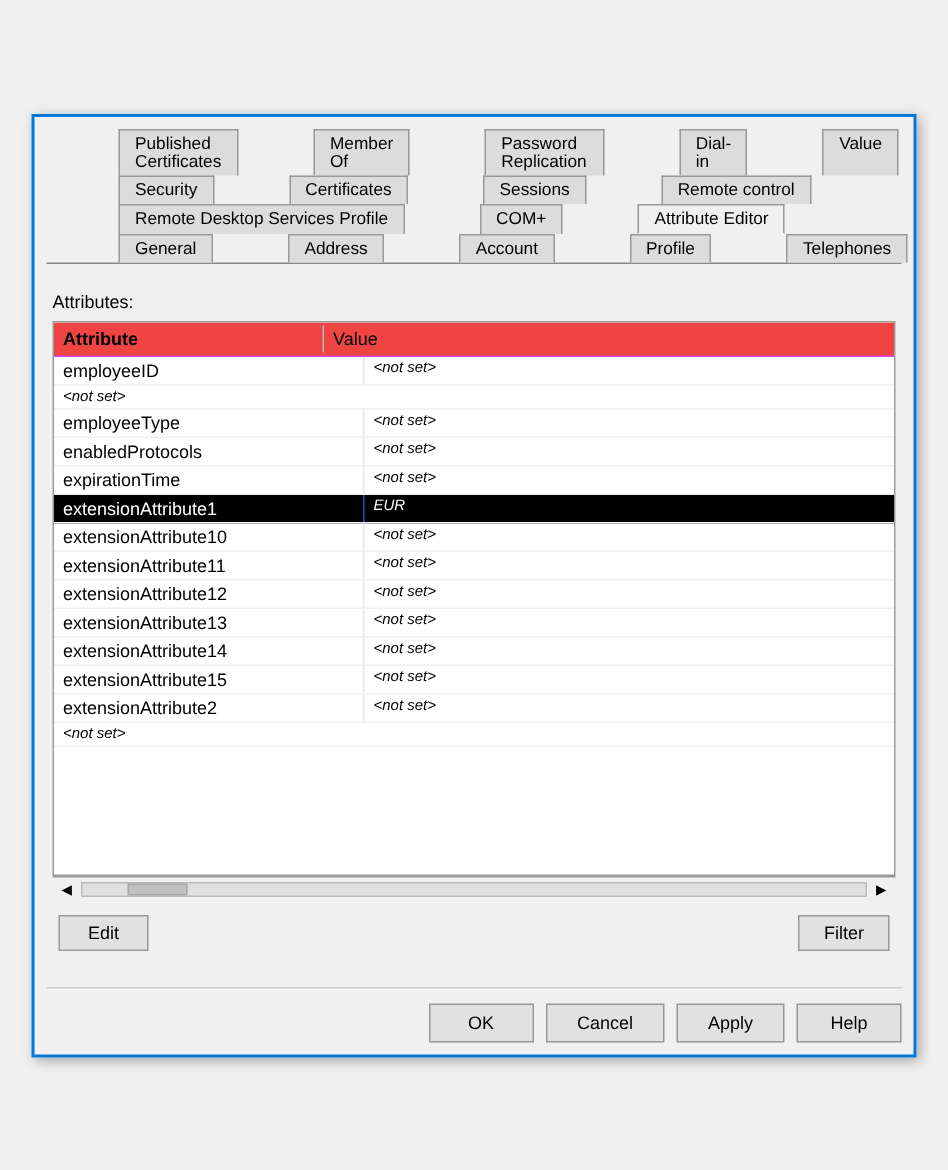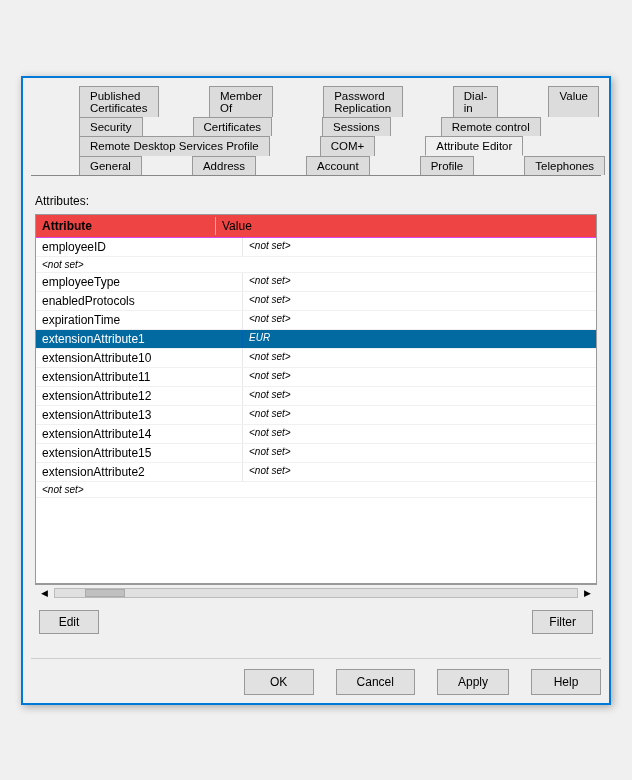--- a/index.html
+++ b/index.html
@@ -98,21 +98,21 @@
       overflow-y: auto;
       overflow-x: hidden;
     }
 
     .table-row-item {
       display: flex;
       border-bottom: 1px solid #f0f0f0;
     }
 
     .table-row-item.selected {
-      background: #0369a1;
+      background: #000000;
       color: #fff;
     }
 
     .td-attr {
       width: 207px;
       padding: 2px 6px;
       border-right: 1px solid #e8e8e8;
       font-size: 12px;
     }
 
@@ -178,21 +178,21 @@
       border: 1px solid #999;
       padding: 4px 16px;
       cursor: pointer;
       font-size: 12px;
       min-width: 60px;
     }
 
     .bottom-buttons {
       display: flex;
       justify-content: flex-end;
-      gap: 22px;
+      gap: 8px;
       margin-top: 16px;
       padding-top: 10px;
       border-top: 1px solid #ccc;
     }
 
     .bottom-btn {
       background: #e1e1e1;
       border: 1px solid #999;
       padding: 5px 20px;
       cursor: pointer;

